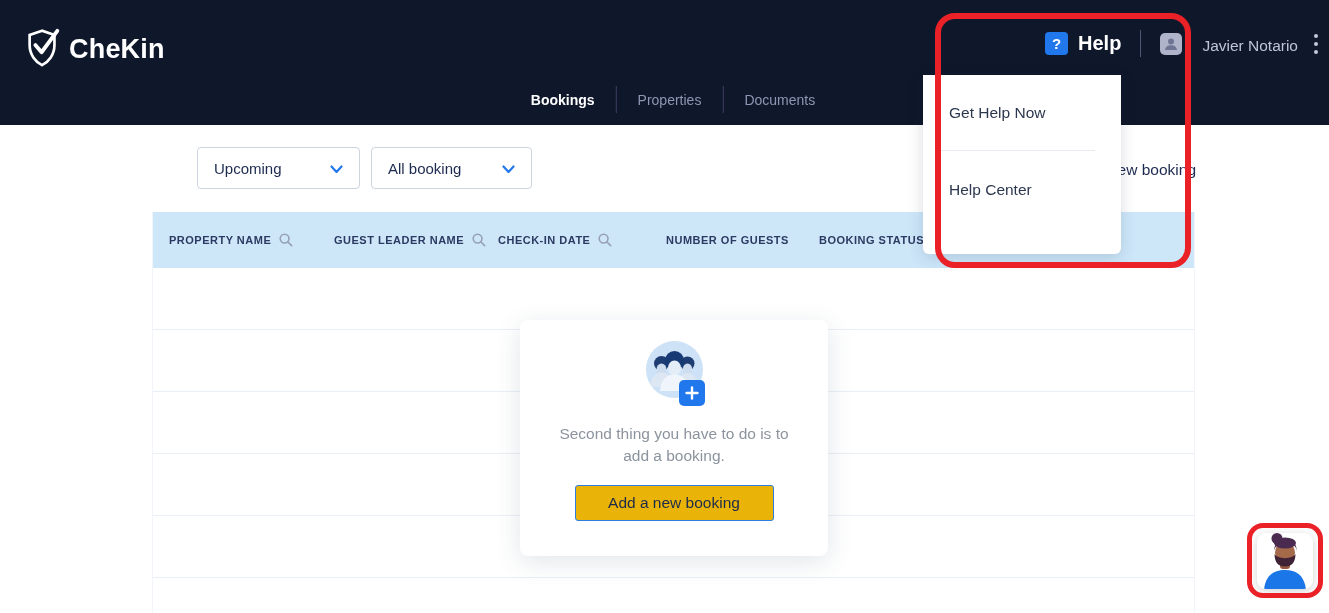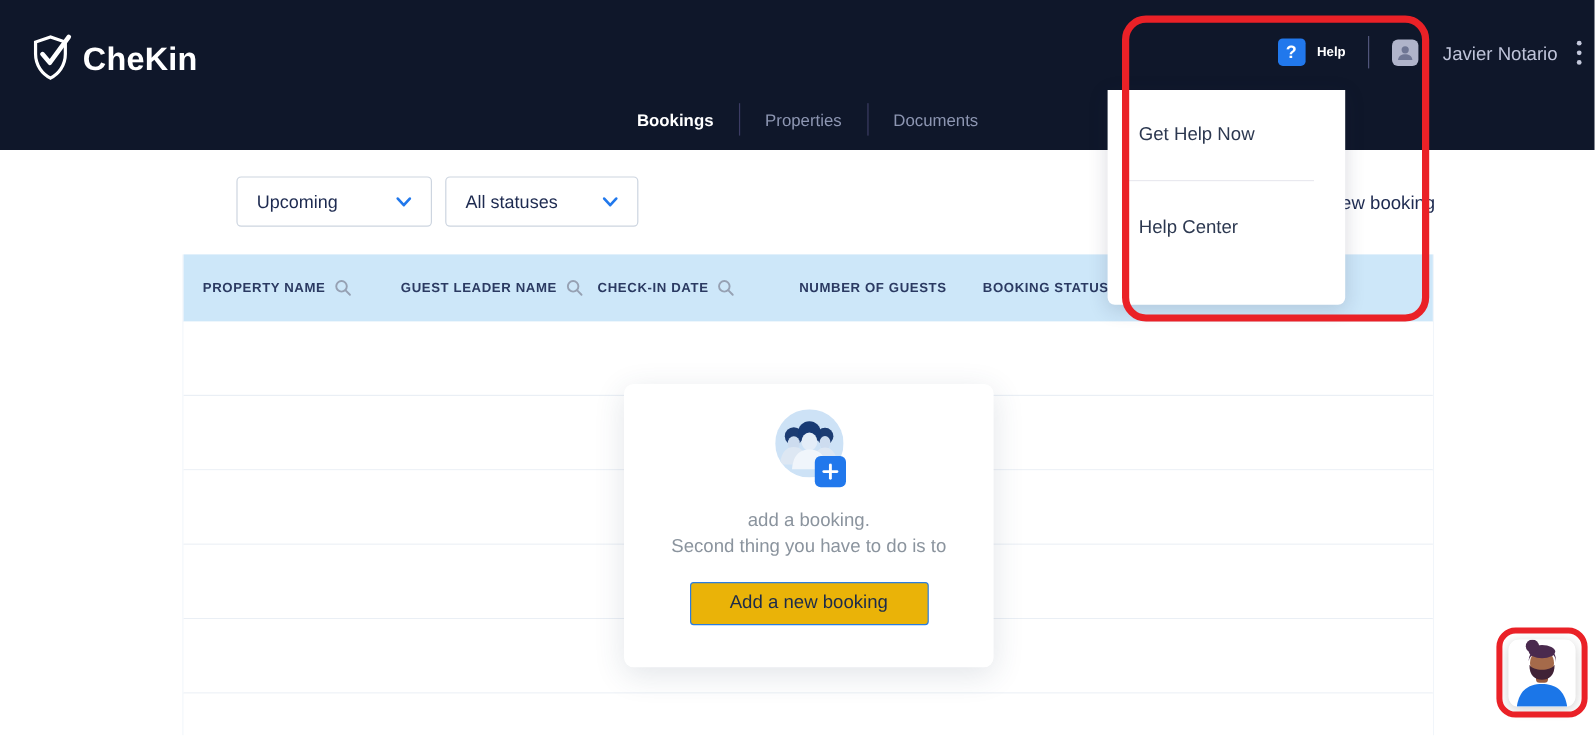--- a/index.html
+++ b/index.html
@@ -10,21 +10,21 @@
   .header{position:absolute;left:0;top:0;width:1329px;height:125px;background:#0f172a;}
   .logo{position:absolute;left:26px;top:26px;display:flex;align-items:center;gap:9px;cursor:pointer;}
   .logo-text{color:#ffffff;font-size:27px;font-weight:bold;letter-spacing:.2px;}
   .nav{position:absolute;left:673px;top:86px;transform:translateX(-50%);display:flex;align-items:center;gap:21px;}
   .nav-tab{font-size:14px;color:#8d96b2;cursor:pointer;white-space:nowrap;}
   .nav-tab.active{color:#ffffff;font-weight:bold;}
   .nav-sep{width:1px;height:27px;background:#3c3c64;}
   .header-right{position:absolute;right:8px;top:30px;display:flex;align-items:center;}
   .help-btn{display:flex;align-items:center;gap:10px;cursor:pointer;}
   .help-badge{width:23px;height:23px;border-radius:4px;background:#2178ec;color:#fff;font-weight:bold;font-size:15px;display:flex;align-items:center;justify-content:center;}
-  .help-label{color:#ffffff;font-weight:bold;font-size:11px;}
+  .help-label{color:#ffffff;font-weight:bold;font-size:20px;}
   .hr-sep{width:1px;height:27px;background:#50557b;margin:0 19px;}
   .user{display:flex;align-items:flex-end;gap:20px;cursor:pointer;}
   .user-badge{width:22px;height:22px;border-radius:5px;background:#b0b4ca;display:flex;align-items:center;justify-content:center;}
   .user-name{color:#bfc4da;font-size:15.5px;}
   .kebab{display:flex;flex-direction:column;gap:4px;margin-left:13px;padding:3px;cursor:pointer;}
   .kebab i{width:4px;height:4px;border-radius:50%;background:#c3c8db;display:block;}
 
   
   .select{position:absolute;top:147px;height:42px;background:#fff;border:1px solid #cdd5e0;border-radius:4px;display:flex;align-items:center;justify-content:space-between;padding:0 16px;box-sizing:border-box;color:#1d2a50;font-size:15px;cursor:pointer;margin-left:44px;}
   .select-period{left:153px;width:163px;}
@@ -109,21 +109,21 @@
 
   <div class="select select-period">
     <span>Upcoming</span>
     <span>
       <svg width="13" height="9" viewBox="0 0 13 9">
           <polyline points="1.5,1.5 6.5,7 11.5,1.5" fill="none" stroke="#2178ec" stroke-width="2.2" stroke-linecap="round" stroke-linejoin="round"></polyline>
         </svg>
     </span>
   </div>
   <div class="select select-status">
-    <span>All statuses</span>
+    <span>All booking</span>
     <span>
       <svg width="13" height="9" viewBox="0 0 13 9">
           <polyline points="1.5,1.5 6.5,7 11.5,1.5" fill="none" stroke="#2178ec" stroke-width="2.2" stroke-linecap="round" stroke-linejoin="round"></polyline>
         </svg>
     </span>
   </div>
 
   <span class="new-booking">New booking</span>
 
   <div class="table">
@@ -192,22 +192,22 @@
         </g>
       </svg>
       <span class="badge-plus">
         <svg width="14" height="14" viewBox="0 0 14 14">
             <line x1="7" y1="1.5" x2="7" y2="12.5" stroke="#fff" stroke-width="2.4" stroke-linecap="round"></line>
             <line x1="1.5" y1="7" x2="12.5" y2="7" stroke="#fff" stroke-width="2.4" stroke-linecap="round"></line>
           </svg>
       </span>
     </div>
     <div class="modal-text">
+      <div>Second thing you have to do is to</div>
       <div>add a booking.</div>
-      <div>Second thing you have to do is to</div>
     </div>
     <button class="modal-btn">Add a new booking</button>
   </div>
 
   <div class="help-panel">
     <div class="hp-item">Get Help Now</div>
     <div class="hp-div"></div>
     <div class="hp-item second">Help Center</div>
   </div>
 

